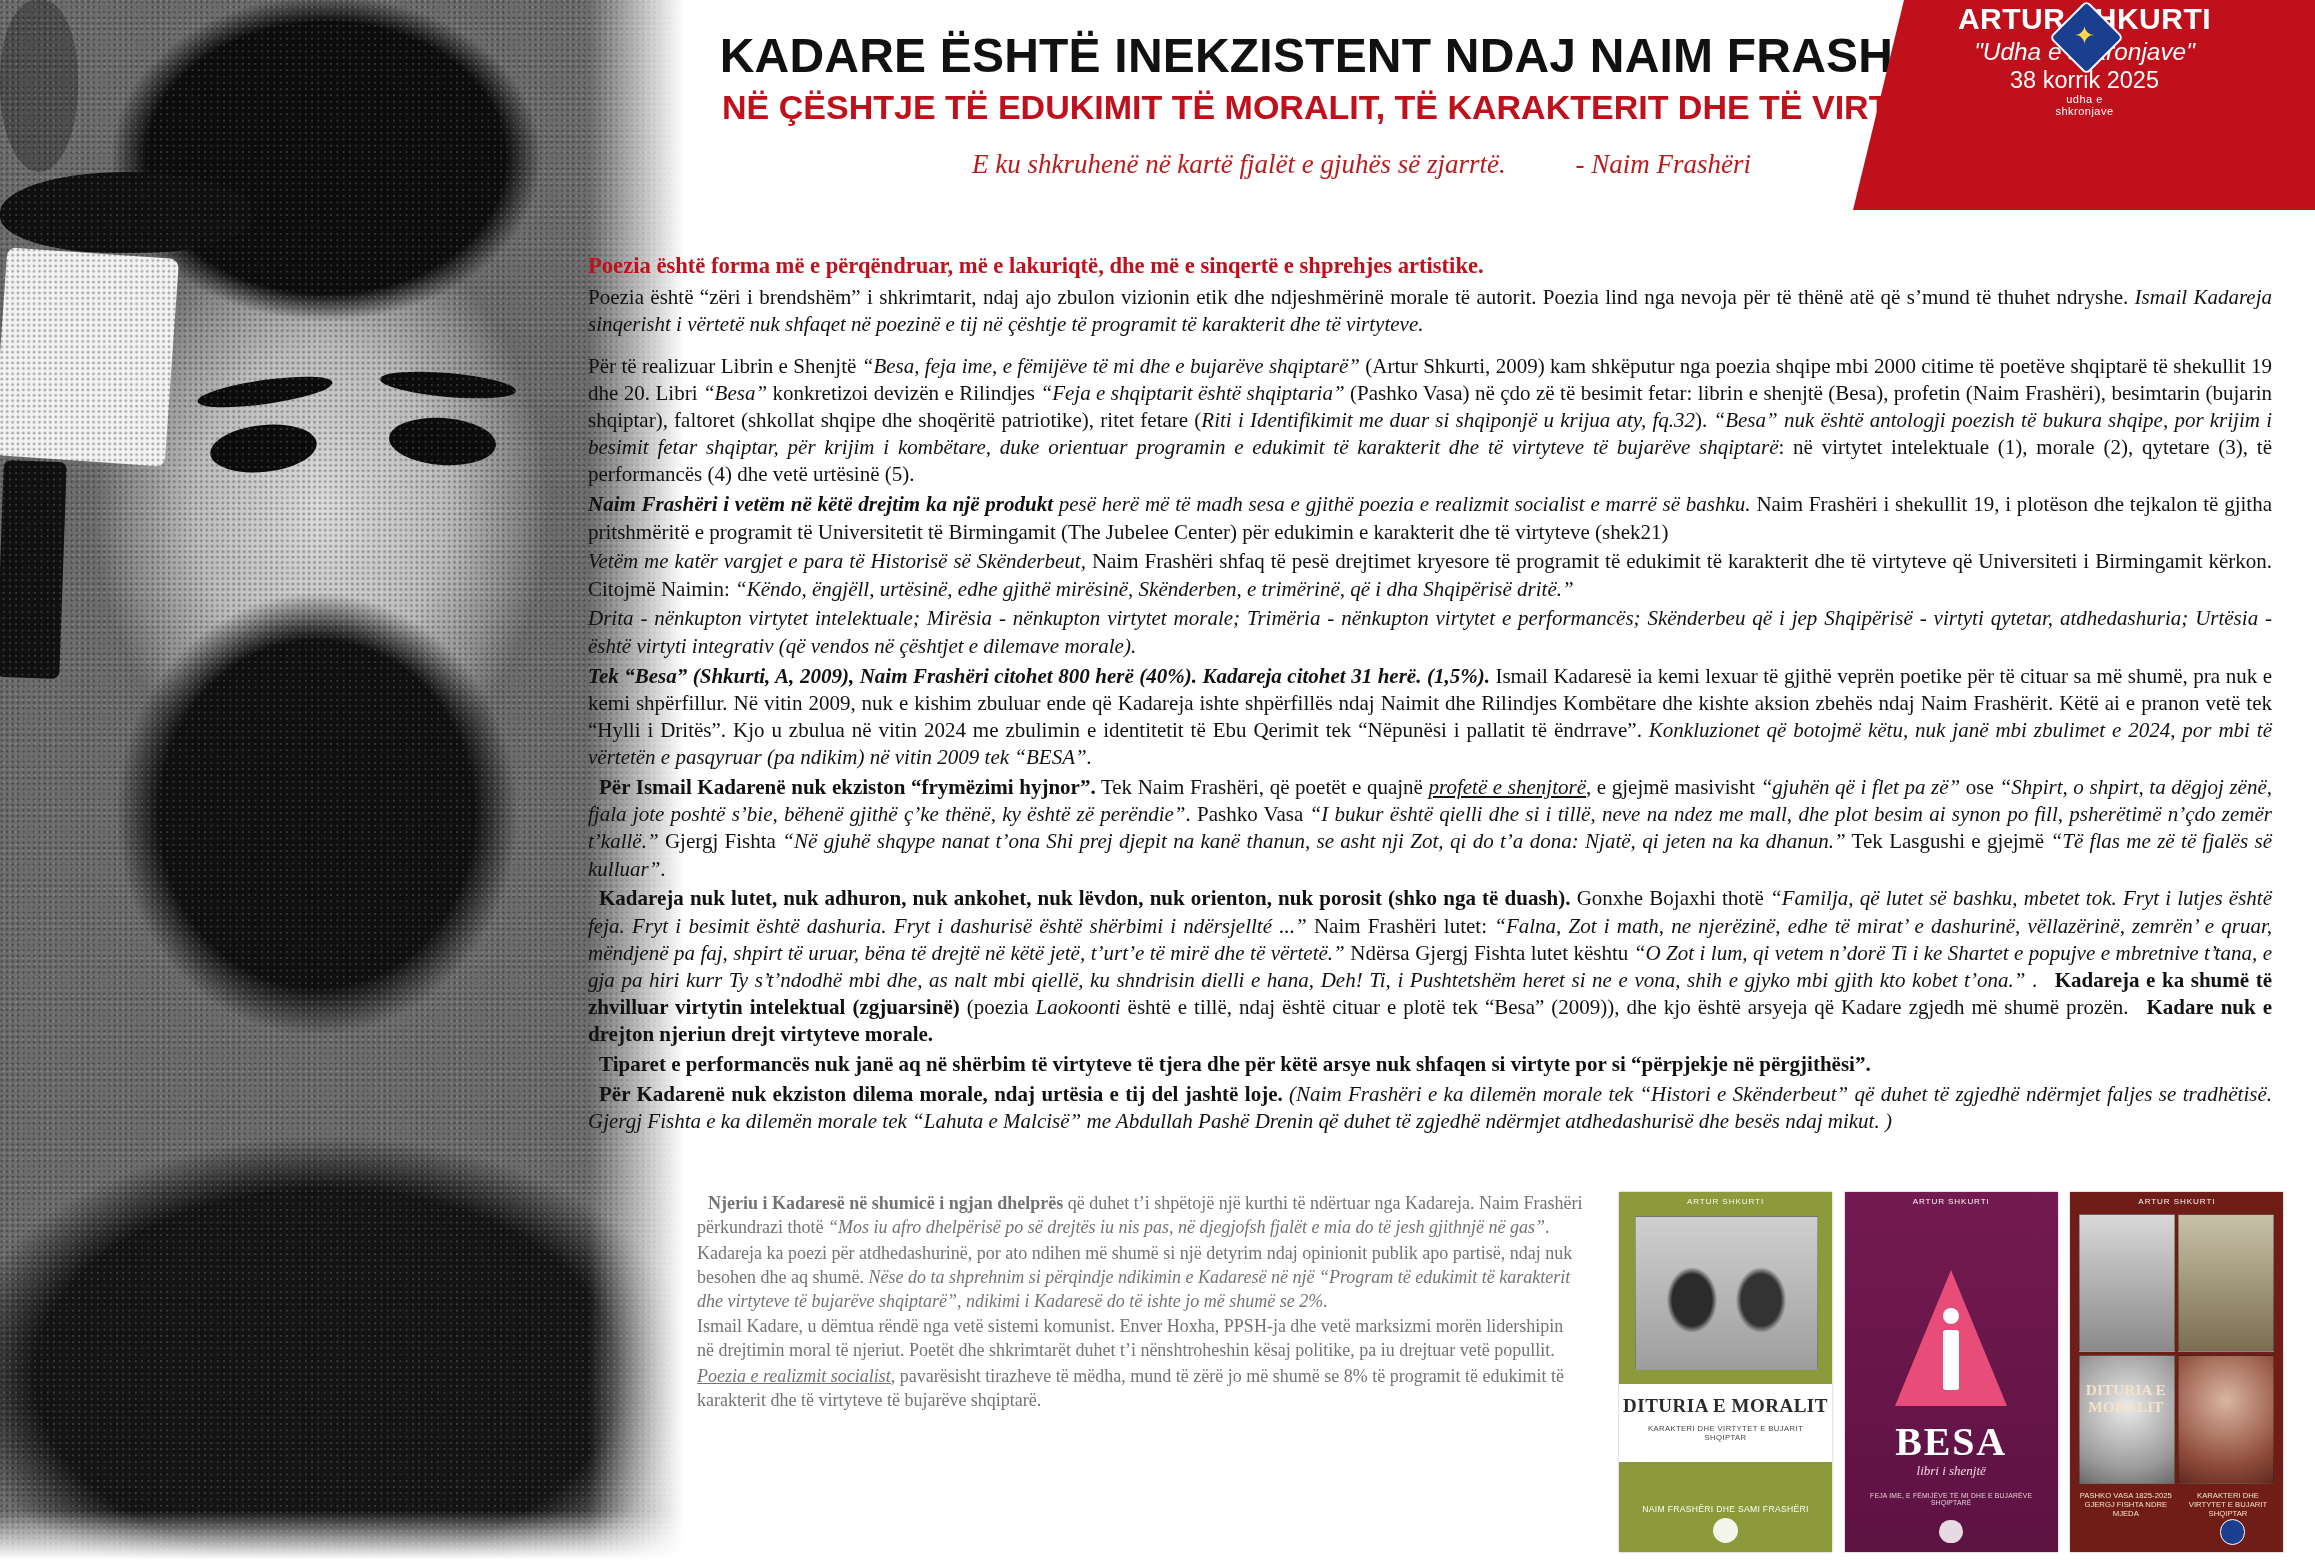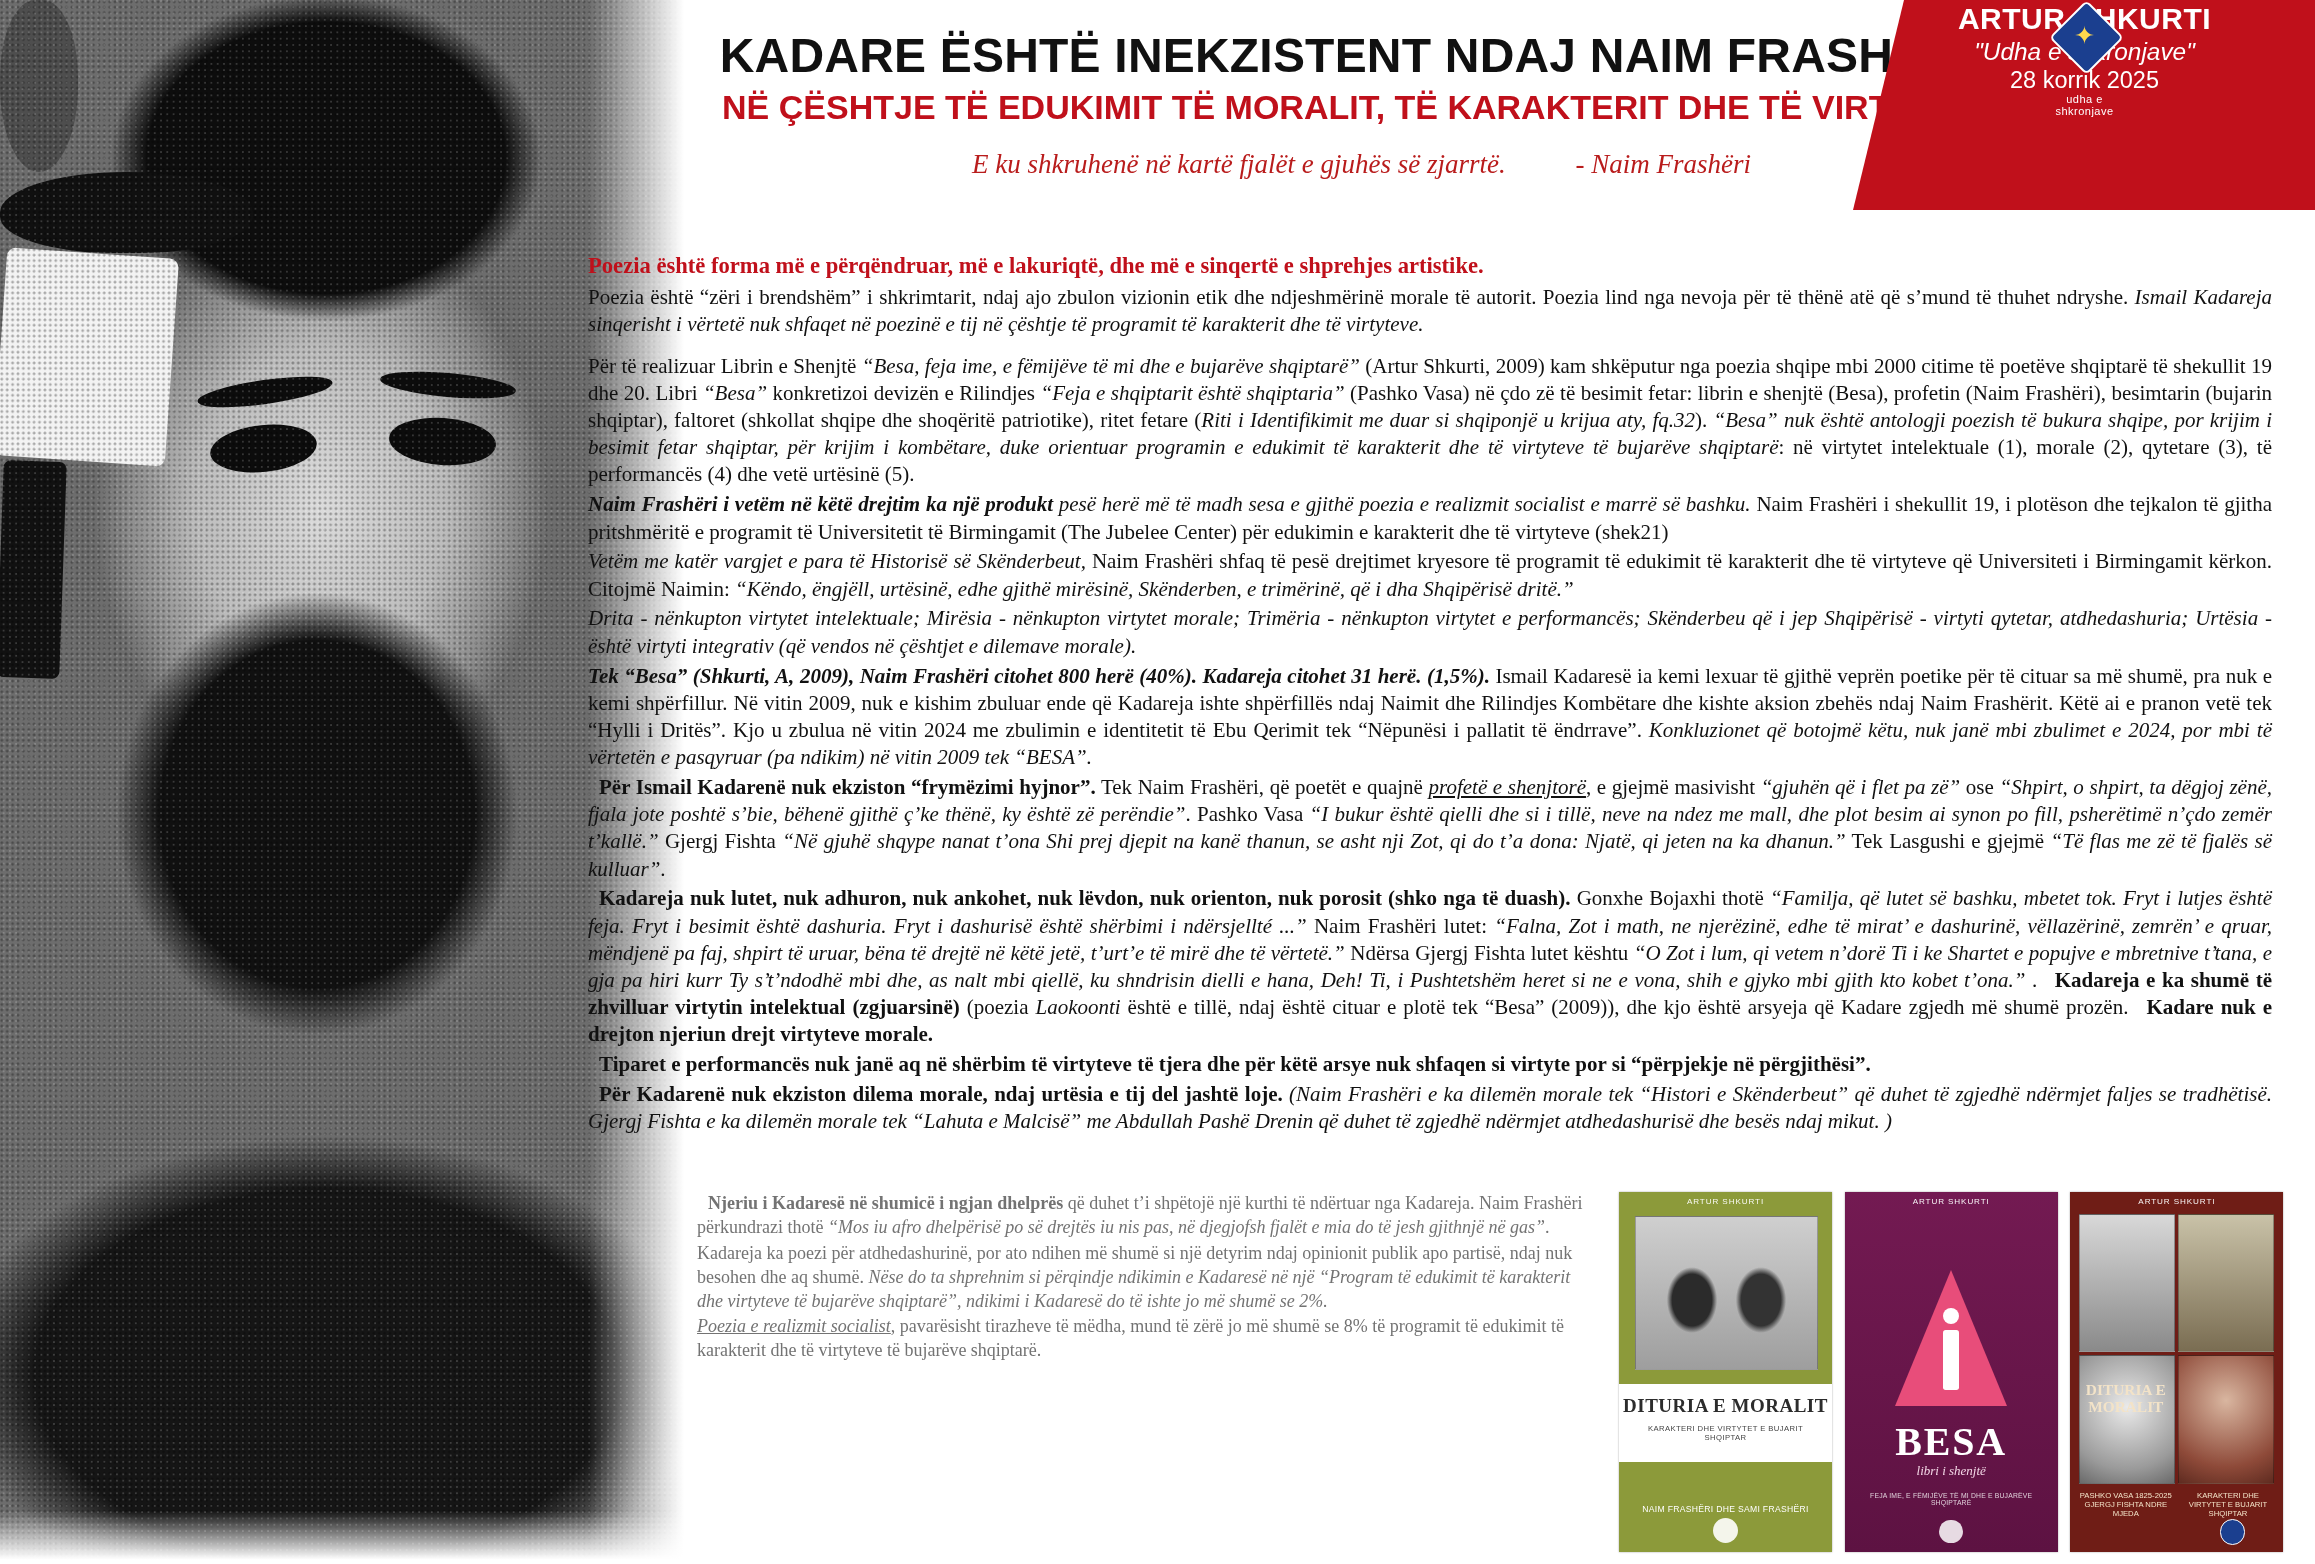--- a/index.html
+++ b/index.html
@@ -401,21 +401,21 @@
 <div id="badge">
   <div class="logo">
     <div class="logo-emblem">
       <div class="logo-diamond"></div>
       <div class="logo-star">✦</div>
     </div>
     <div class="logo-caption">udha e shkronjave</div>
   </div>
   <div class="author">ARTUR SHKURTI</div>
   <div class="sub">"Udha e shkronjave"</div>
-  <div class="date">28 korrik 2025</div>
+  <div class="date">38 korrik 2025</div>
 </div>
 
 <div id="body-col">
 
   <p class="lead-red">Poezia është forma më e përqëndruar, më e lakuriqtë, dhe më e sinqertë e shprehjes artistike.</p>
 
   <p>
     <span>Poezia është “zëri i brendshëm” i shkrimtarit, ndaj ajo zbulon vizionin etik dhe ndjeshmërinë morale të autorit. Poezia lind nga nevoja për të thënë atë që s’mund të thuhet ndryshe. </span><span class="i">Ismail Kadareja sinqerisht i vërtetë nuk shfaqet në poezinë e tij në çështje të programit të karakterit dhe të virtyteve.</span>
   </p>
 
@@ -458,20 +458,21 @@
   </p>
 </div>
 
 <div id="lower-col">
   <p>
     <span class="b">Njeriu i Kadaresë në shumicë i ngjan dhelprës</span><span> që duhet t’i shpëtojë një kurthi të ndërtuar nga Kadareja. Naim Frashëri përkundrazi thotë </span><span class="i">“Mos iu afro dhelpërisë po së drejtës iu nis pas, në djegjofsh fjalët e mia do të jesh gjithnjë në gas”</span><span>.</span>
   </p>
   <p>
     <span>Kadareja ka poezi për atdhedashurinë, por ato ndihen më shumë si një detyrim ndaj opinionit publik apo partisë, ndaj nuk besohen dhe aq shumë. </span><span class="i">Nëse do ta shprehnim si përqindje ndikimin e Kadaresë në një “Program të edukimit të karakterit dhe virtyteve të bujarëve shqiptarë”, ndikimi i Kadaresë do të ishte jo më shumë se 2%.</span>
   </p>
+  <p>Ismail Kadare, u dëmtua rëndë nga vetë sistemi komunist. Enver Hoxha, PPSH-ja dhe vetë marksizmi morën lidershipin në drejtimin moral të njeriut. Poetët dhe shkrimtarët duhet t’i nënshtroheshin kësaj politike, pa iu drejtuar vetë popullit.</p>
   <p>
     <span class="i u">Poezia e realizmit socialist</span><span>, pavarësisht tirazheve të mëdha, mund të zërë jo më shumë se 8% të programit të edukimit të karakterit dhe të virtyteve të bujarëve shqiptarë.</span>
   </p>
 </div>
 
 <div id="covers">
 
   <div class="cover cover-1">
     <div class="c-top">ARTUR SHKURTI</div>
     <div class="photo"></div>

